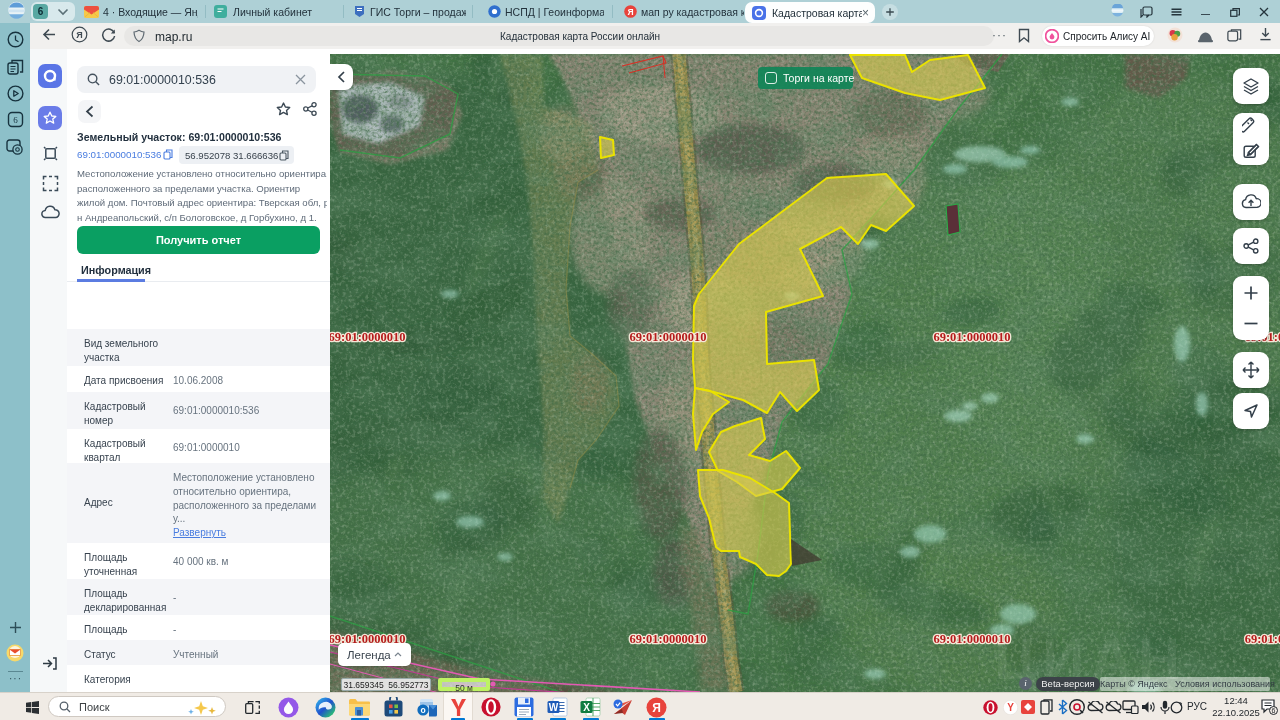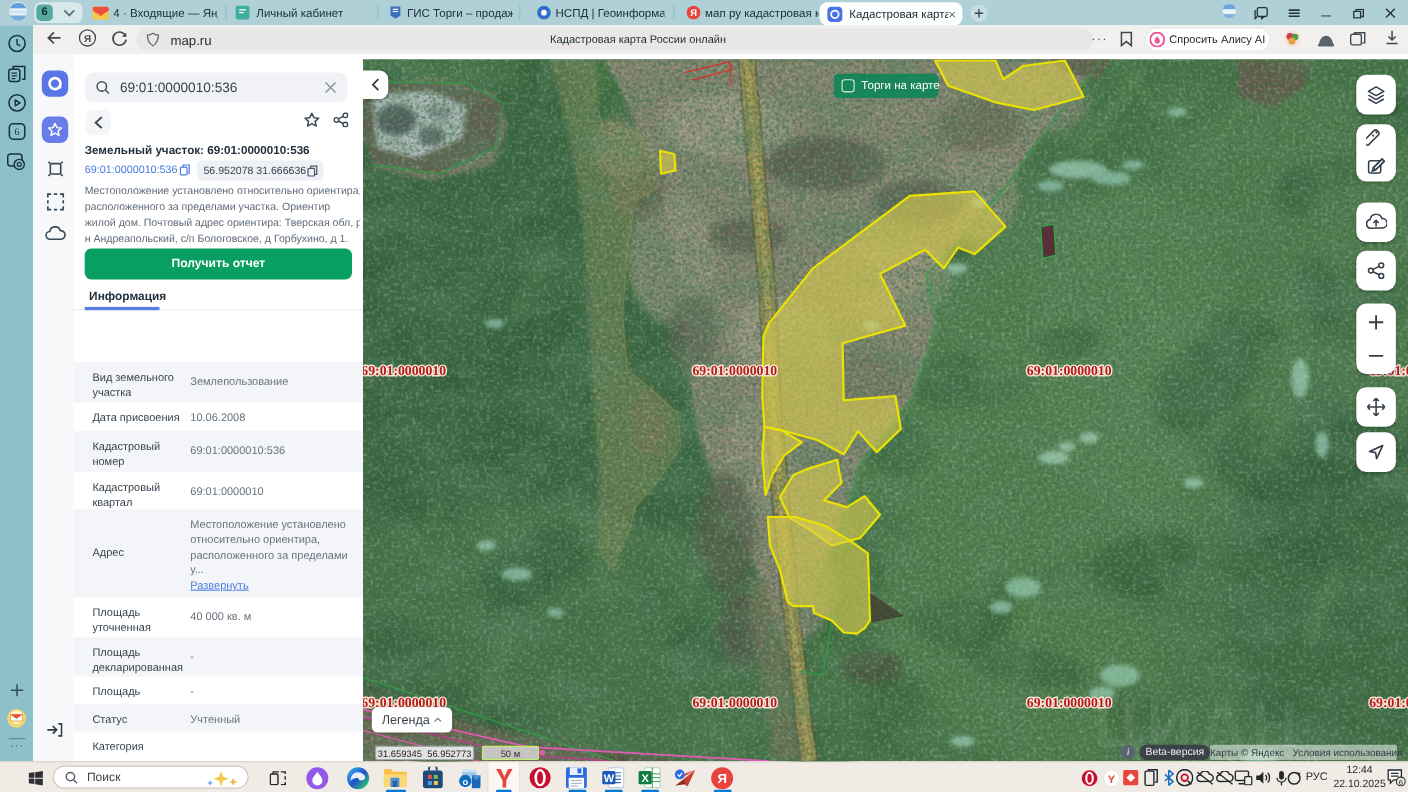--- a/index.html
+++ b/index.html
@@ -272,21 +272,20 @@
         <path d="M3.5 3V1h5.5v7.5H7" fill="none" stroke="#4c5862" stroke-width="1.1"></path>
       </svg>
     <div style="position:absolute;left:10px;top:118px;width:250px;font-size:9.6px;line-height:14.6px;color:#5f6b79; white-space:nowrap;overflow:hidden">Местоположение установлено относительно ориентира,<br>расположенного за пределами участка. Ориентир<br>жилой дом. Почтовый адрес ориентира: Тверская обл, р-<br>н Андреапольский, с/п Бологовское, д Горбухино, д 1.</div>
     <div id="getrep">Получить отчет</div>
     <div style="position:absolute;left:14px;top:215px;font-size:10.8px;font-weight:bold;color:#22303e">Информация</div>
     <div style="position:absolute;left:0px;top:231.5px;width:263px;height:1px;background:#e9ecf0"></div>
     <div style="position:absolute;left:10px;top:230px;width:68px;height:2.5px;background:#5b7ce1"></div>
     <div id="tblwrap" style="position:absolute;left:0;top:238px;width:263px;height:405px;overflow:hidden">
       <div class="trow gray" style="top:42px;height:37px">
           <div class="lab">Вид земельного участка</div>
-          <div class="val" style="padding-top:12px">Землепользование</div>
         </div>
       <div class="trow" style="top:79px;height:26px">
           <div class="lab">Дата присвоения</div>
           <div class="val">10.06.2008</div>
         </div>
       <div class="trow gray" style="top:105px;height:37px">
           <div class="lab">Кадастровый номер</div>
           <div class="val" style="padding-top:12px">69:01:0000010:536</div>
         </div>
       <div class="trow" style="top:142px;height:34px">
@@ -655,21 +654,21 @@
         <svg width="16" height="16" viewBox="0 0 16 16">
           <path d="M14 2 2 7.5l5.5 1 1 5.5z" fill="none" stroke="#333f4a" stroke-width="1.5" stroke-linejoin="round"></path>
         </svg>
       </div>
   
   <div style="position:absolute;left:8px;top:589px;width:73px;height:23px;background:#fff;border-radius:5px;box-shadow:0 1px 3px rgba(0,0,0,0.2);font-size:11.5px;color:#3a444e;display:flex;align-items:center;justify-content:center">Легенда&nbsp;<svg width="8" height="5" viewBox="0 0 8 5">
           <path d="M1 4 4 1 7 4" stroke="#7a848e" stroke-width="1.2" fill="none"></path>
         </svg></div>
   
   <div style="position:absolute;left:11px;top:624px;width:90px;height:13px;background:rgba(235,235,235,0.92);border:1px solid #9aa;border-radius:2px;font-size:8.5px;color:#222;text-align:center;line-height:12px">31.659345&nbsp; 56.952773</div>
-  <div style="position:absolute;left:108px;top:624px;width:52px;height:13px;background:rgba(235,235,235,0.7);border:1px solid #bef264;border-radius:2px;font-size:8.5px;color:#333;text-align:center;line-height:12px">50 м</div>
+  <div style="position:absolute;left:108px;top:624px;width:52px;height:13px;background:rgba(235,235,235,0.7);border:4px solid #bef264;border-radius:2px;font-size:8.5px;color:#333;text-align:center;line-height:12px">50 м</div>
   
   <div style="position:absolute;left:689px;top:623px;width:13px;height:13px;border-radius:50%;background:#5a646e;color:#fff;font-size:9px;text-align:center;line-height:13px;font-family:'Liberation Serif',serif;font-style:italic">i</div>
   <div style="position:absolute;left:706px;top:622.5px;width:64px;height:14px;background:#3c4248;border-radius:7px;color:#eee;font-size:9.5px;text-align:center;line-height:14px">Beta-версия</div>
   <div style="position:absolute;left:770px;top:622.5px;width:170px;height:14px;background:rgba(255,255,255,0.5);border-radius:2px;color:#333c44;font-size:9px;line-height:14px;text-align:left;white-space:nowrap">Карты © Яндекс&nbsp;&nbsp;&nbsp;Условия использования</div>
   </div>
   <div id="taskbar">
     <svg style="position:absolute;left:26px;top:8px" width="13" height="13" viewBox="0 0 13 13">
         <path d="M0 1.8 5.3 1v5H0zM6 1l7-1v6H6zM0 6.8h5.3v5L0 11zM6 7h7v6l-7-1z" fill="#2b2f33"></path>
       </svg>
     <div id="tsearch">

